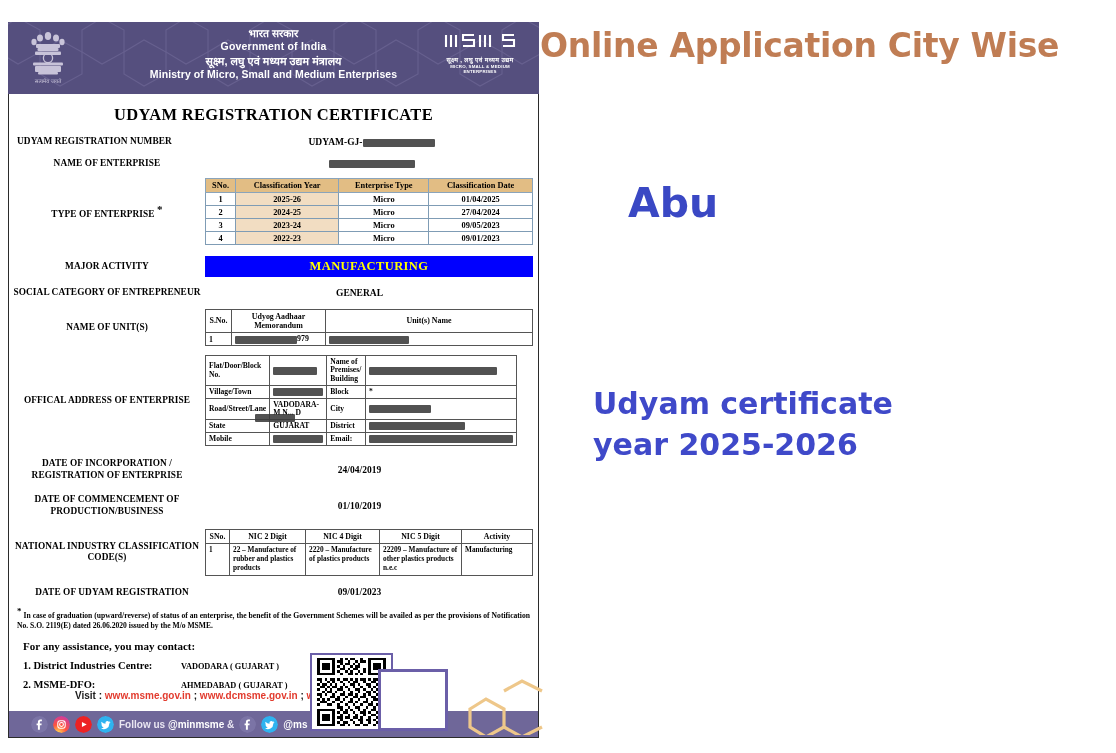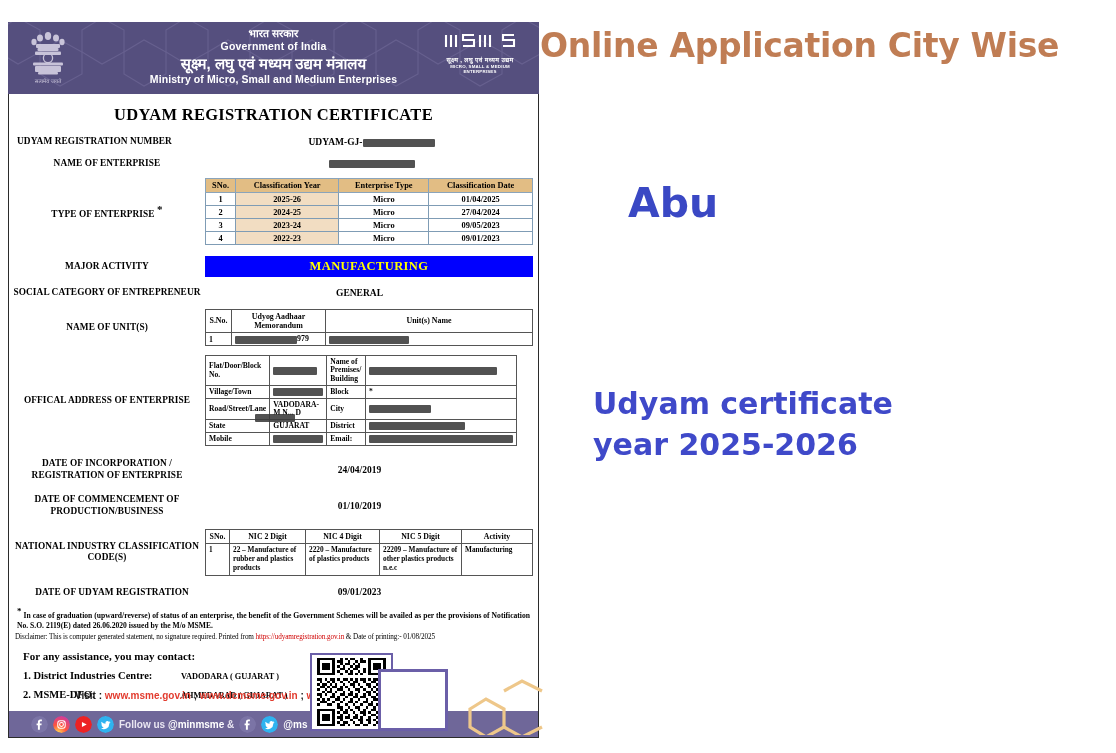--- a/index.html
+++ b/index.html
@@ -42,21 +42,21 @@
   }
   .banner-text {
     position: absolute;
     left: 0; right: 0; top: 5px;
     text-align: center;
     color: #ffffff;
     line-height: 1.28;
   }
   .banner-text .l1 { font-size: 10.5px; font-weight: 700; }
   .banner-text .l2 { font-size: 10.5px; font-weight: 700; letter-spacing: .2px; }
-  .banner-text .l3 { font-size: 15px; font-weight: 700; }
+  .banner-text .l3 { font-size: 11px; font-weight: 700; }
   .banner-text .l4 { font-size: 10.5px; font-weight: 700; letter-spacing: .1px; }
 
   .msme-logo {
     position: absolute;
     right: 12px; top: 10px;
     width: 94px;
     text-align: center;
     color: #ffffff;
   }
   .msme-logo .mark { letter-spacing: 0px; }
@@ -515,23 +515,20 @@
 
     <div class="row" style="margin-top:11px;">
       <div class="lbl" style="text-align:center;padding-left:14px;">DATE OF UDYAM REGISTRATION</div>
       <div class="val" style="padding-right:24px;">09/01/2023</div>
     </div>
 
     <div class="footnote" style="margin-top:4px;">
       <sup>*</sup> <span>In case of graduation (upward/reverse) of status of an enterprise, the benefit of the Government Schemes will be availed as per the provisions of Notification No. S.O. 2119(E) dated    26.06.2020 issued by the M/o MSME.</span>
     </div>
 
-    <div class="disclaimer">
-      <span>Disclaimer: This is computer generated statement, no signature required. Printed from </span><a href="#">https://udyamregistration.gov.in</a><span> &amp; Date of printing:- 01/08/2025</span>
-    </div>
 
     <div class="assist-title">For any assistance, you may contact:</div>
 
     <div class="assist-row">
       <div class="k">1. District Industries Centre:</div>
       <div class="v">VADODARA ( GUJARAT )</div>
     </div>
 
     <div class="assist-row">
       <div class="k">2. MSME-DFO:</div>

